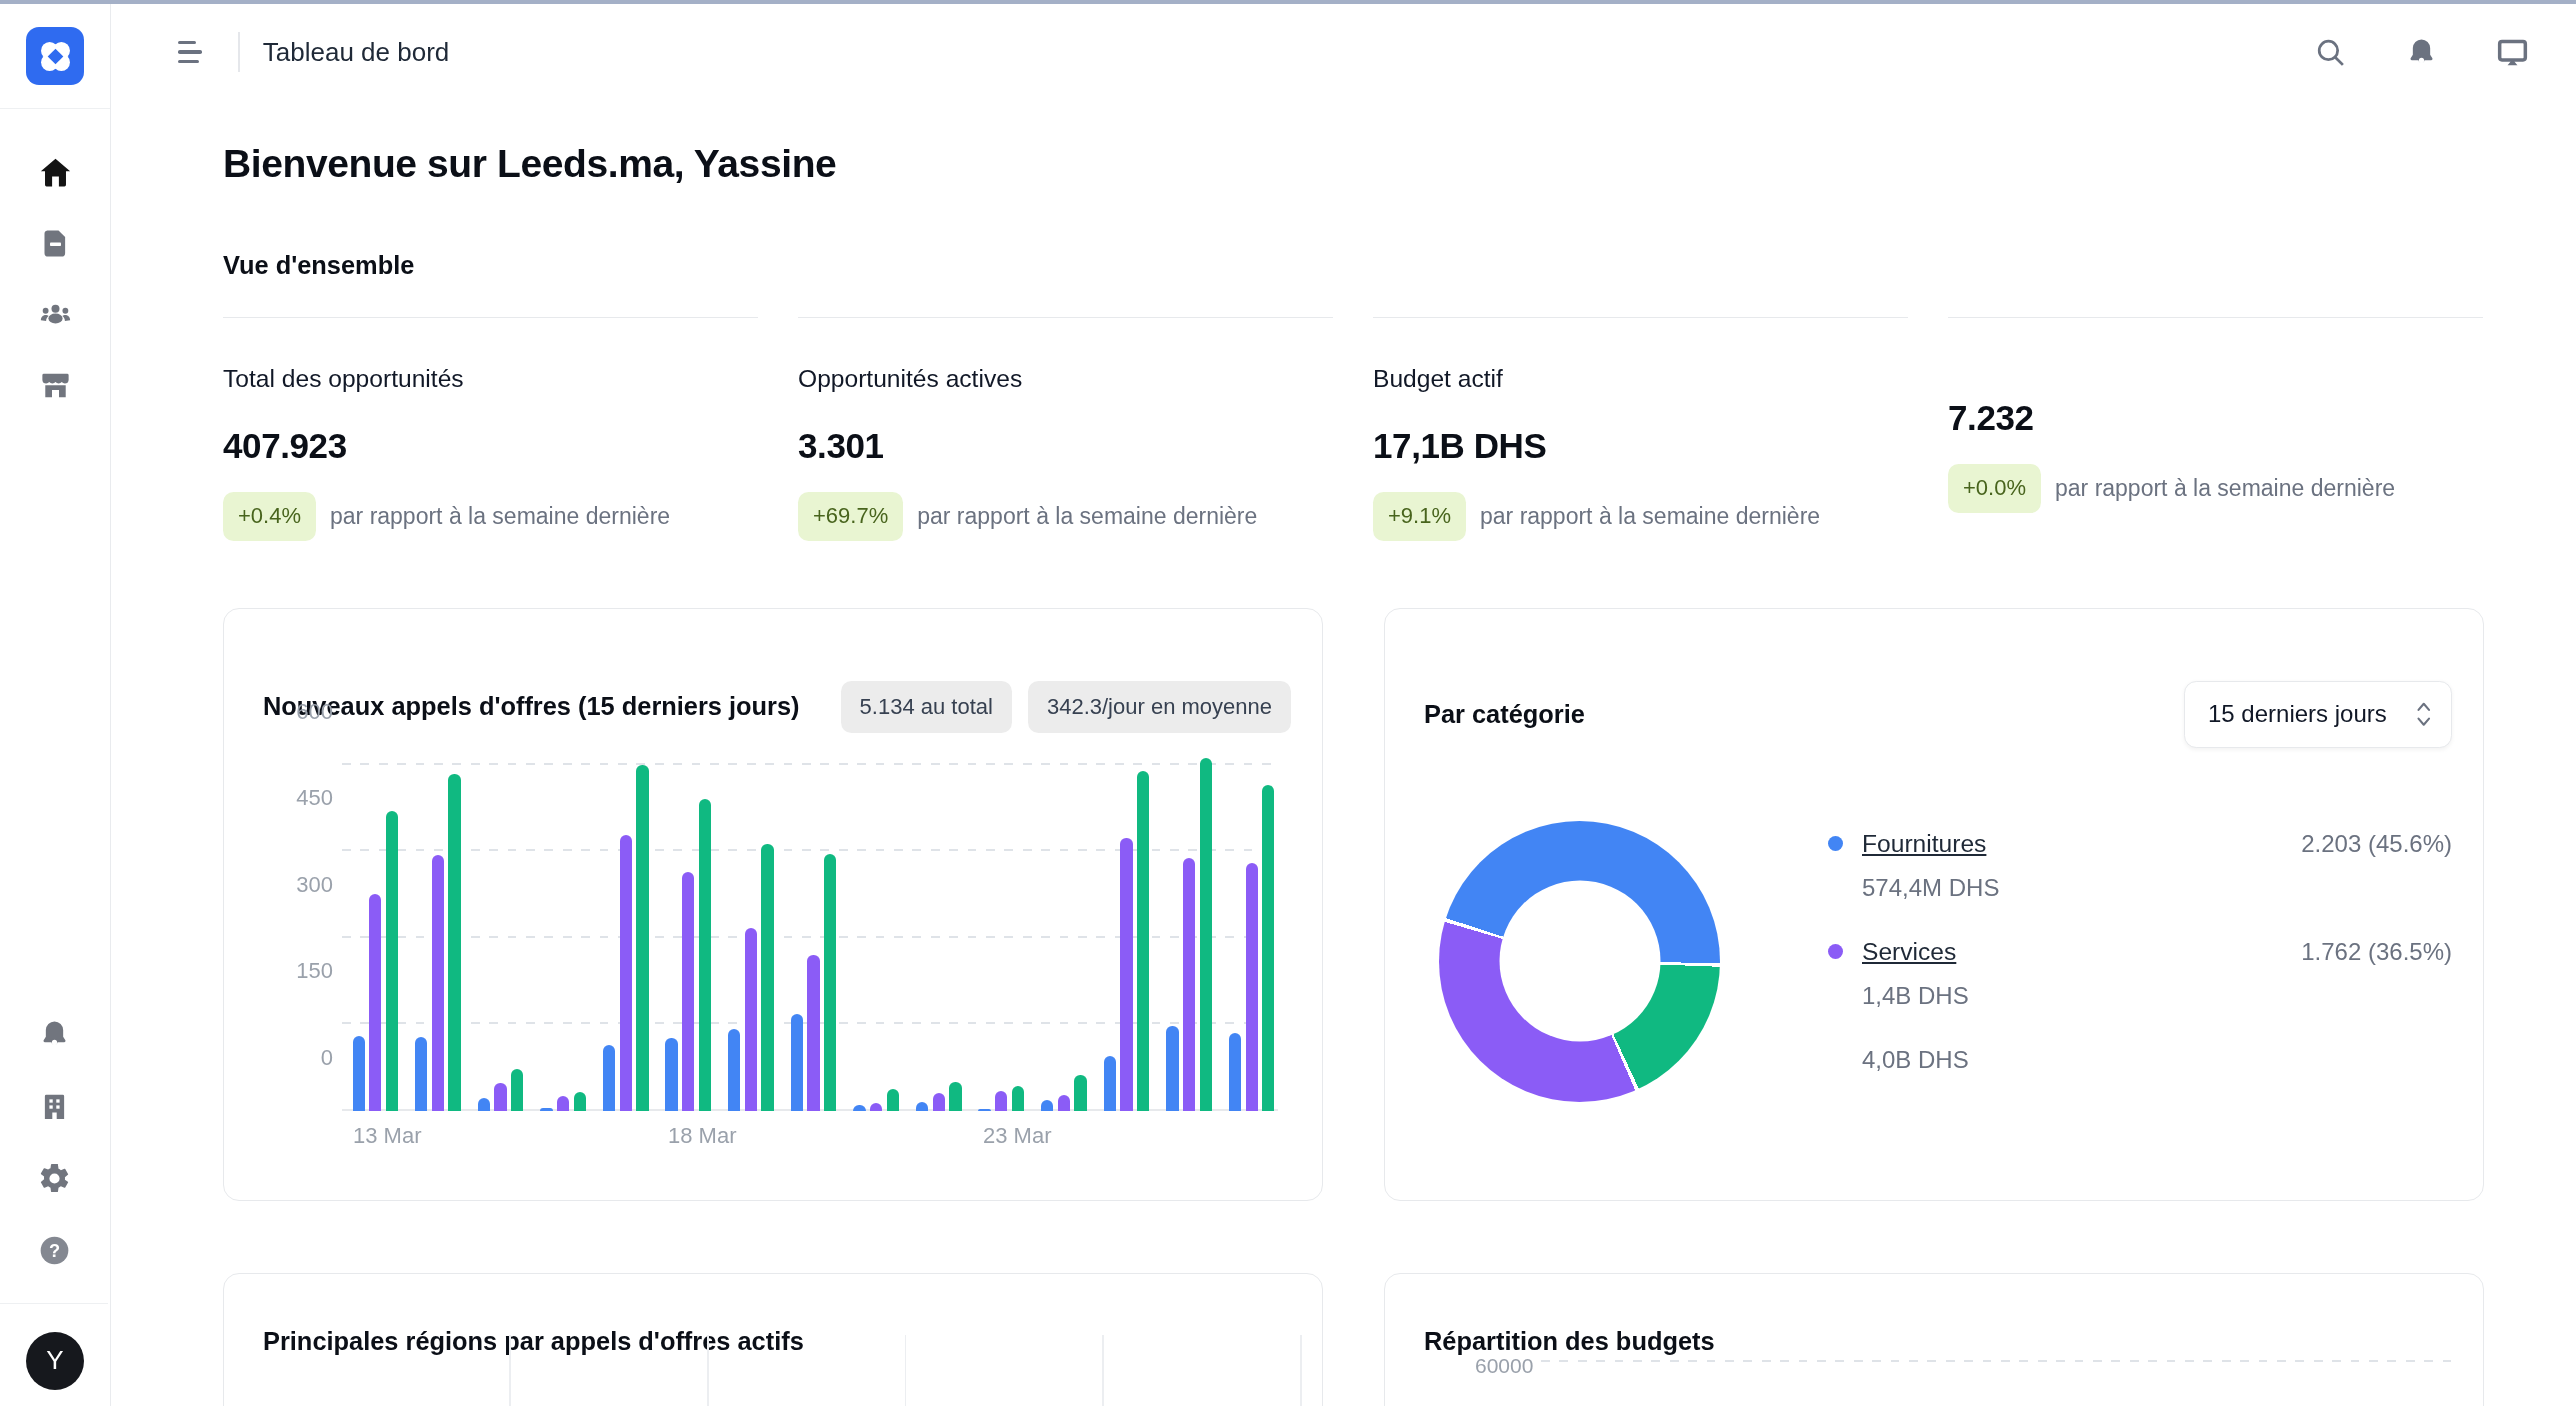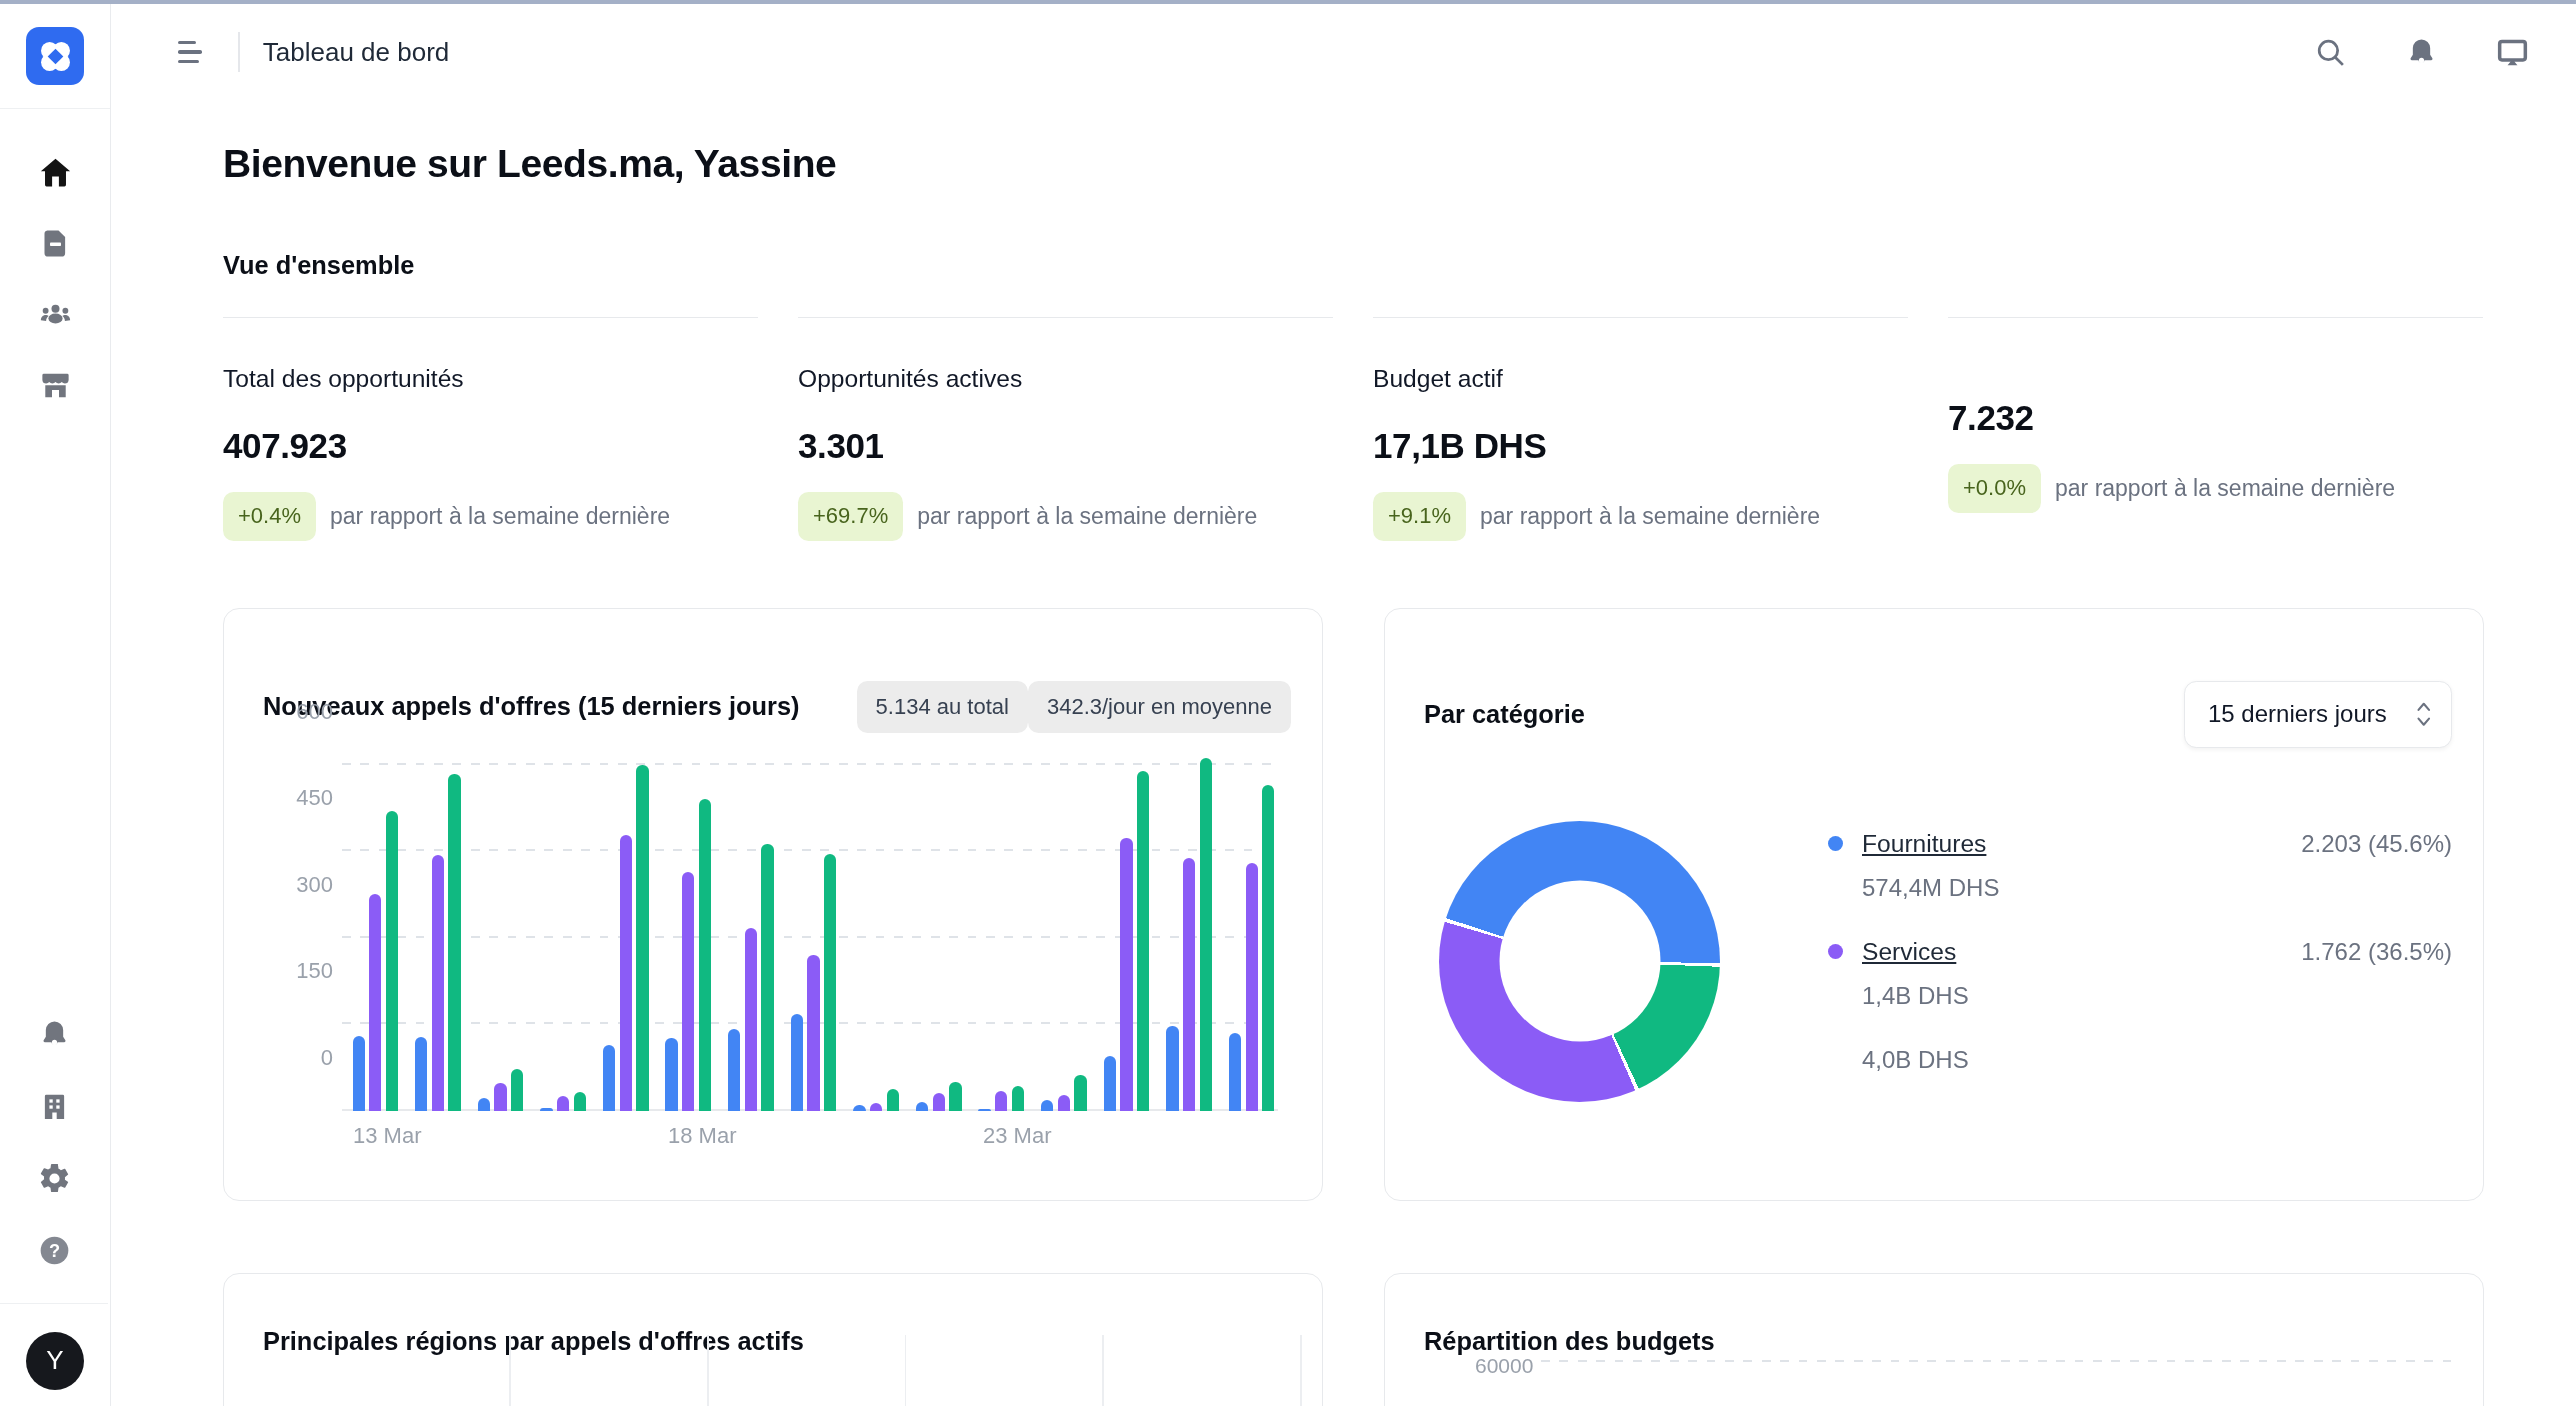--- a/index.html
+++ b/index.html
@@ -46,21 +46,21 @@
   .delta-badge { background:#e9f5d2; color:#48641d; font-size:22px; padding:11.4px 15px; border-radius:10.5px; }
   .stat-note { font-size:23px; color:#6b7280; }
 
   
   .cards-row { margin-top:67px; display:grid; grid-template-columns:1100px 1100px; column-gap:61px; }
   .card { border:1.8px solid #e7e9ec; border-radius:16px; background:#fff; position:relative; }
   .card-h1 { height:593px; }
   .card-h2 { height:246px; }
   .card-header { display:flex; align-items:center; padding:72px 31px 0 39px; }
   .card-title { font-size:25.4px; font-weight:700; color:#0b0f17; }
-  .pills { margin-left:auto; display:flex; }
+  .pills { margin-left:auto; display:flex; gap:16px; }
   .pill { background:#ececec; color:#374151; font-size:22px; padding:13px 19px; border-radius:10.5px; white-space:nowrap; }
 
   
   .bar-chart { position:relative; margin:32px 44px 0 118px; height:346px; }
   .gridline { position:absolute; left:0; right:0; height:1.8px;
     background-image:repeating-linear-gradient(90deg,#dfe3e8 0 8.8px,transparent 8.8px 18.4px); }
   .gridline.solid { background:#e7e9ec; background-image:none; }
   .bar-ylabels { position:absolute; left:39px; top:103px; width:70px; height:346px; }
   .ytick { position:absolute; right:0; transform:translateY(50%); font-size:22px; color:#9aa1ab; }
   .bar-groups { position:absolute; left:10.5px; right:3.5px; bottom:0; top:-10.5px; display:flex; justify-content:space-between; align-items:flex-end; }

